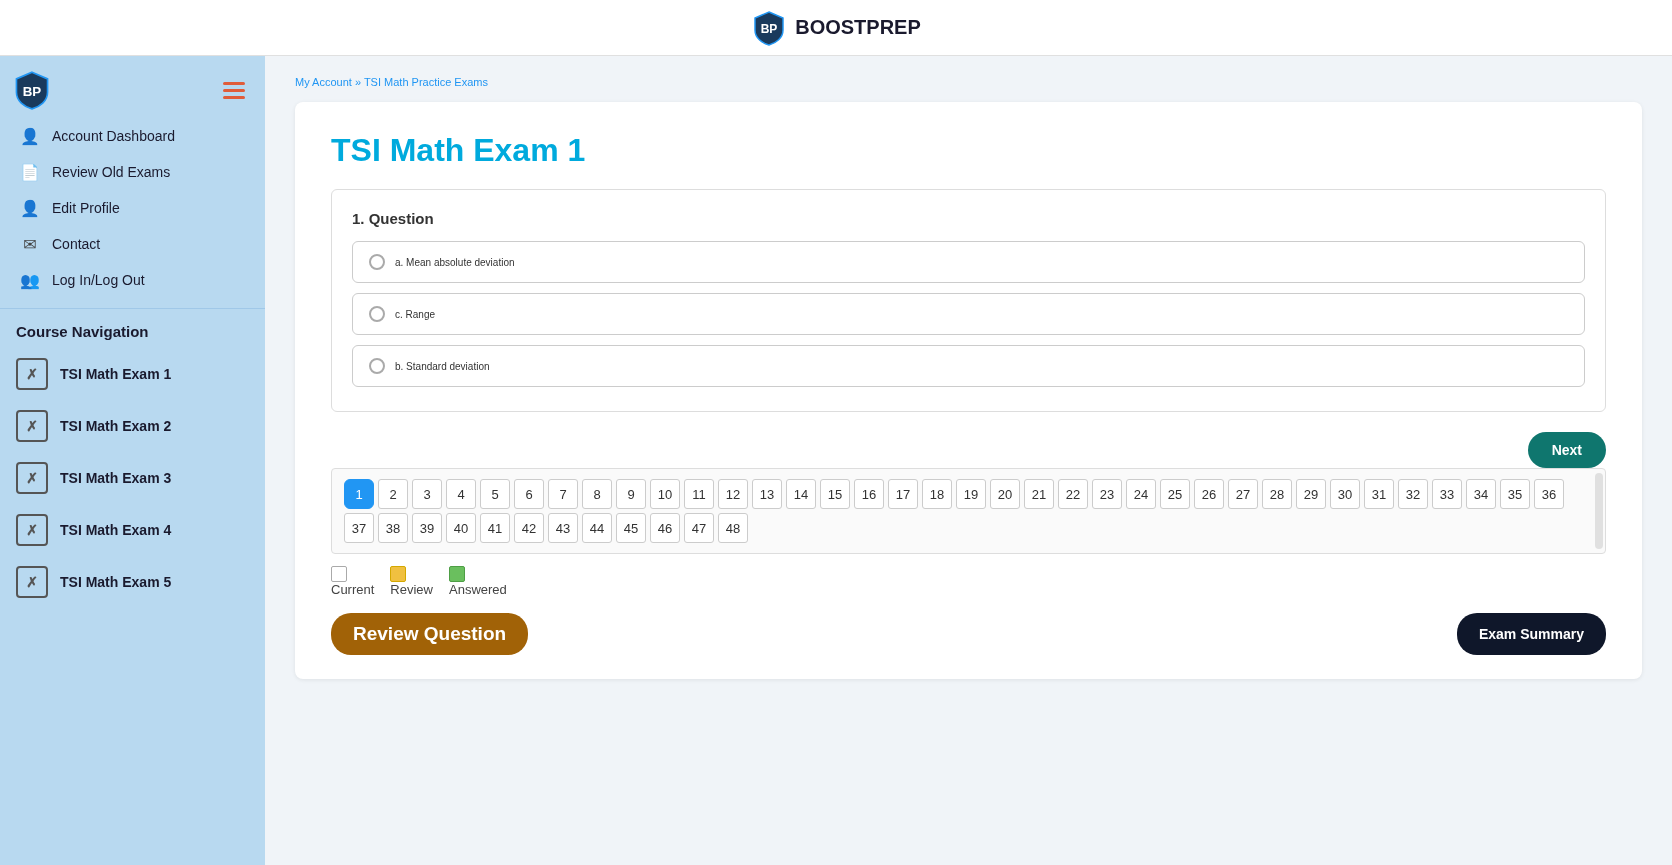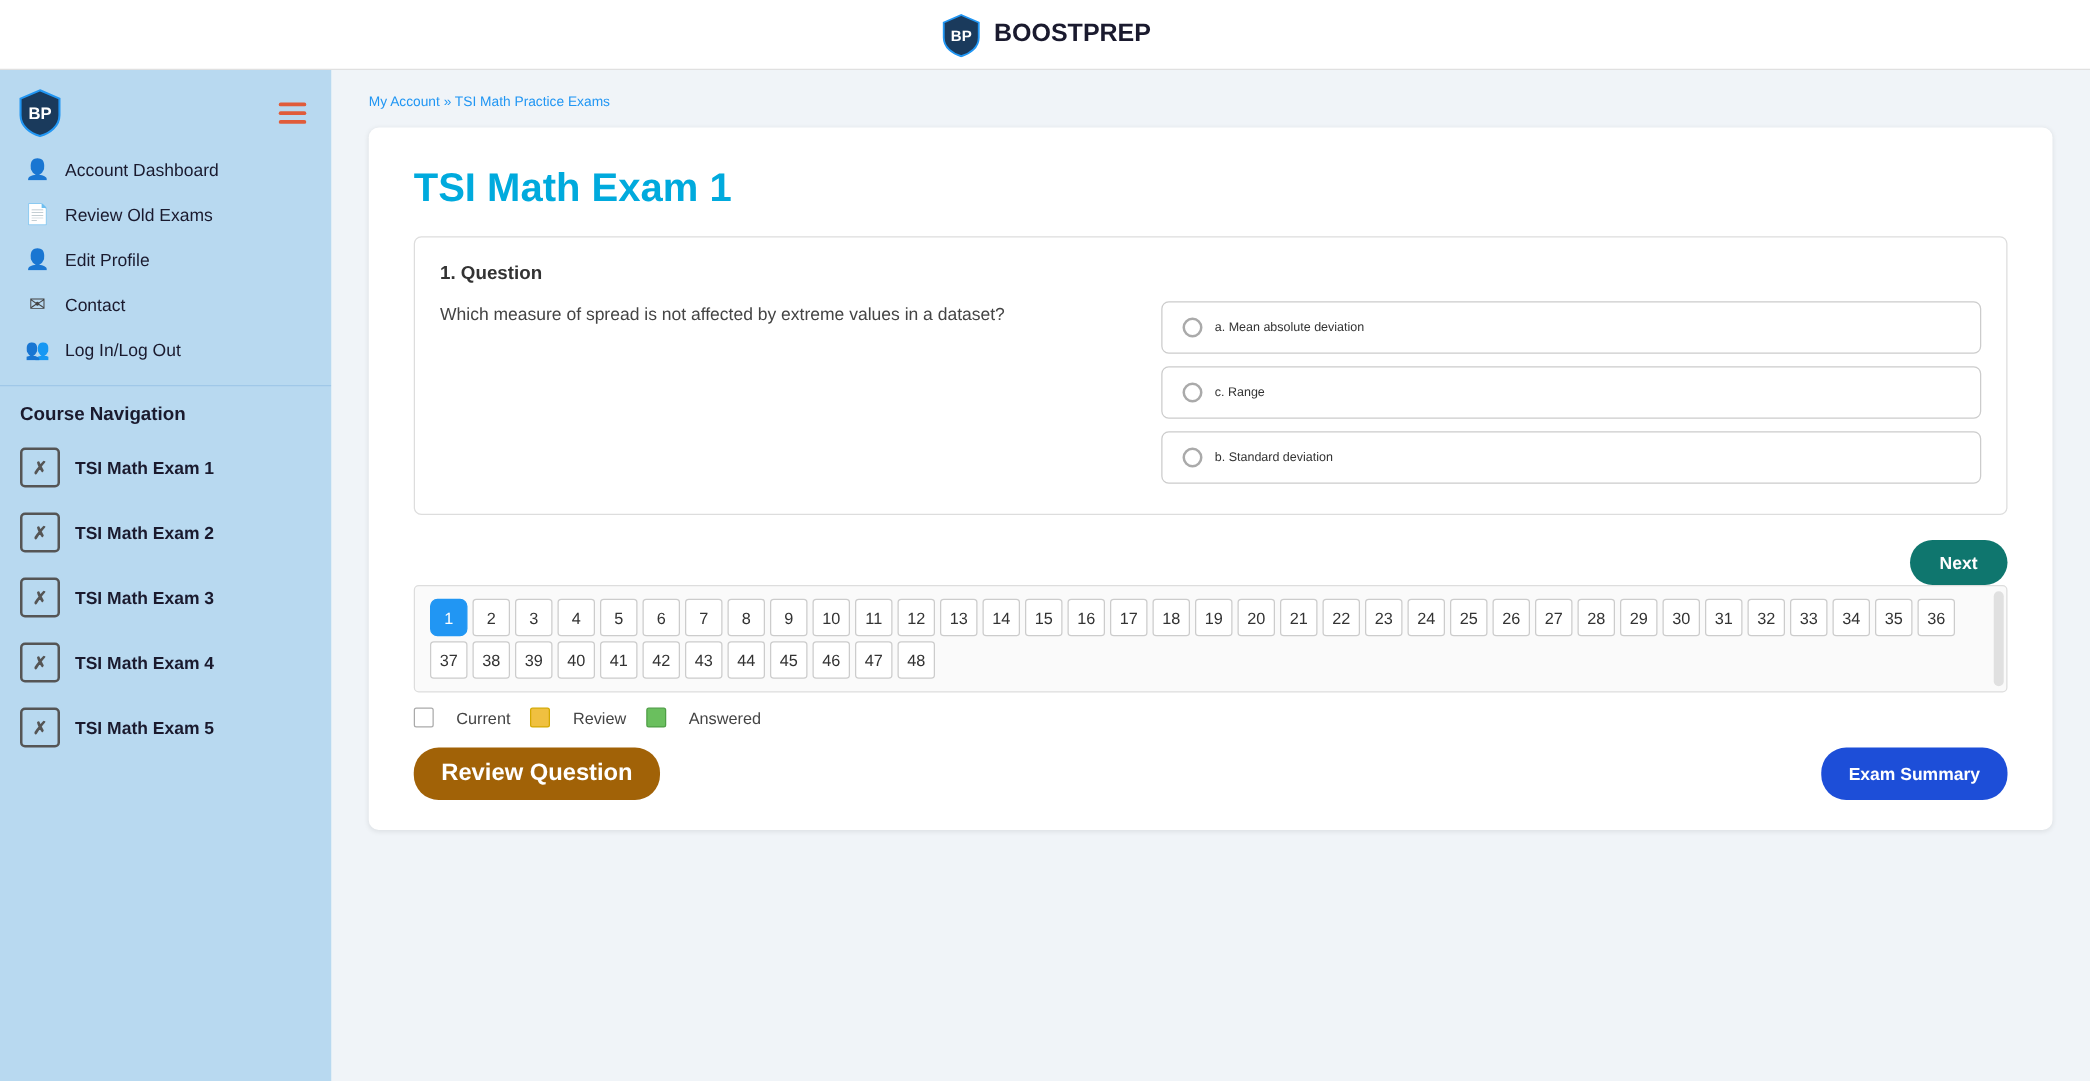--- a/index.html
+++ b/index.html
@@ -242,22 +242,23 @@
     .legend {
       display: flex;
       align-items: center;
       gap: 16px;
       font-size: 13px;
       color: #444;
       margin-bottom: 16px;
     }
     .legend-item {
       display: flex;
-      align-items: flex-end;
-      gap: 18px;
+      align-items: flex-start;
+      gap: 0;
+      flex-direction: column;
     }
     .legend-box {
       width: 16px;
       height: 16px;
       border: 1px solid #aaa;
       border-radius: 2px;
     }
     .legend-box.current-box { background: #fff; }
     .legend-box.review-box { background: #f0c040; border-color: #d4a800; }
     .legend-box.answered-box { background: #6abf5e; border-color: #4e9e45; }
@@ -271,21 +272,21 @@
       background: #a16207;
       color: #fff;
       border: none;
       border-radius: 20px;
       padding: 10px 22px;
       font-size: 19px;
       font-weight: bold;
       cursor: pointer;
     }
     .exam-summary-btn {
-      background: #1d4ed8;
+      background: #0f172a;
       color: #fff;
       border: none;
       border-radius: 20px;
       padding: 10px 22px;
       font-size: 14px;
       font-weight: bold;
       cursor: pointer;
     }
 
     .sidebar-top-row {
@@ -376,21 +377,20 @@
     <div class="breadcrumb">
       <a href="#">My Account</a><span> » </span><span>TSI Math Practice Exams</span>
     </div>
 
     <div class="exam-card">
       <div class="exam-title">TSI Math Exam 1</div>
 
       <div class="question-area">
         <div class="question-label">1. Question</div>
         <div class="question-content">
-          <div class="question-text-col">Which measure of spread is not affected by extreme values in a dataset?</div>
           <div class="question-options-col">
             <div class="option-row">
               <div class="option-radio"></div>
               <span>a. Mean absolute deviation</span>
             </div>
             <div class="option-row">
               <div class="option-radio"></div>
               <span>c. Range</span>
             </div>
             <div class="option-row">

